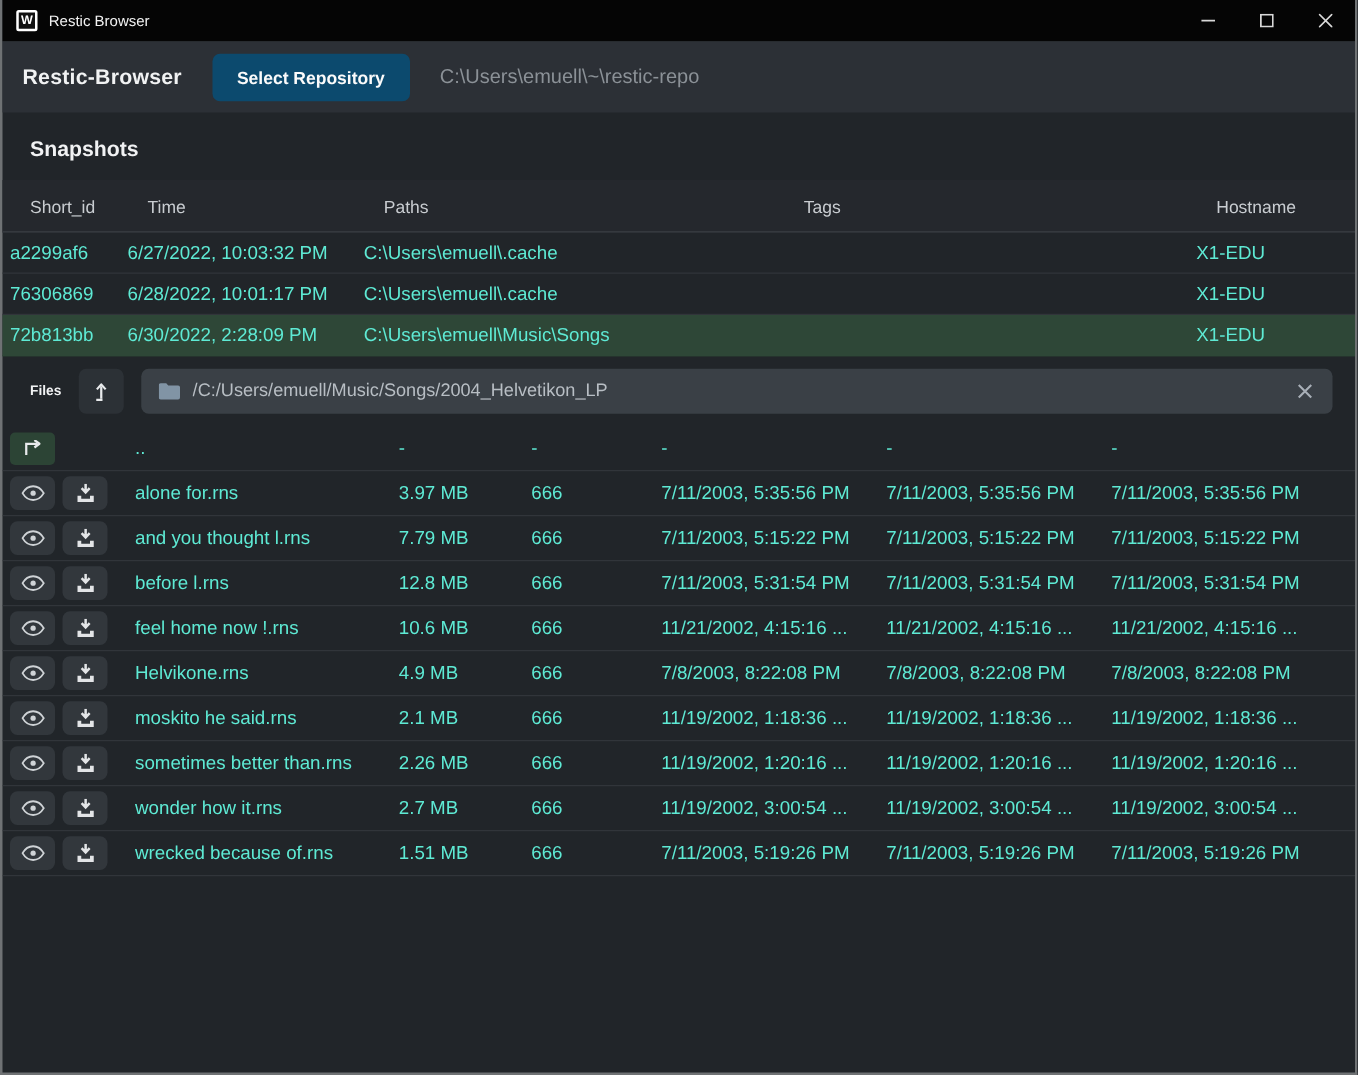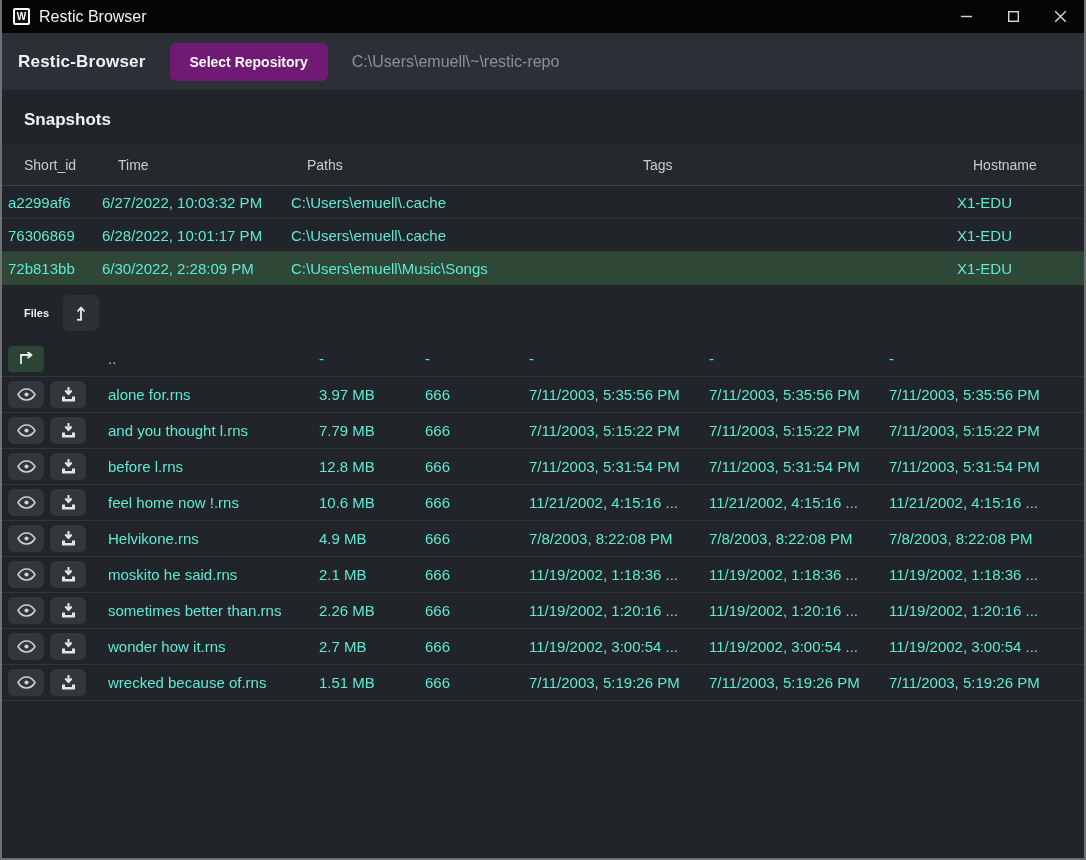--- a/index.html
+++ b/index.html
@@ -17,35 +17,35 @@
   
   .titlebar {
     height:33px; background:#050505; display:flex; align-items:center; flex:none;
   }
   .titlebar .app-icon {
     width:17px; height:17px; margin:0 9px 0 11px;
     background:#111; border:2px solid #fff; border-radius:2px;
     display:flex; align-items:center; justify-content:center;
     color:#fff; font-weight:bold; font-size:10px; line-height:1;
   }
-  .titlebar .title-text { font-size:16px; color:#f2f2f2; }
+  .titlebar .title-text { font-size:12px; color:#f2f2f2; }
   .titlebar .spacer { flex:1; }
   .win-btn {
     width:47px; height:33px; display:flex; align-items:center; justify-content:center;
     color:#d8d8d8; font-size:12px;
   }
   .win-btn svg { display:block; }
   
   .topbar {
     height:57px; background:#2c3036; display:flex; align-items:center;
     padding:0 16px; flex:none; gap:24px;
   }
   .topbar .app-title { font-size:17px; font-weight:bold; color:#f1f2f3; letter-spacing:.2px; }
   .btn-select-repo {
-    background:#701a75; color:#fbfbfb; font-weight:bold; font-size:14px;
+    background:#0c4a6e; color:#fbfbfb; font-weight:bold; font-size:14px;
     border:none; border-radius:6px; height:38px; padding:0 20px;
     font-family:inherit; cursor:pointer;
   }
   .repo-path { color:#8b9197; font-size:16px; }
   
   .section-heading { font-size:17px; font-weight:bold; color:#f1f2f3; padding:20px 22px 14px 22px; }
   
   .thead {
     background:#25282d; border-bottom:1px solid #3b3f44;
     display:flex; align-items:center; height:42px; padding-left:22px; padding-right:13px;
@@ -159,20 +159,31 @@
 
   <div class="files-bar">
     <div class="files-label">Files</div>
     <button class="btn-dump" title="">
       <svg width="14" height="16" viewBox="0 0 14 16">
         <path d="M7 14 V4" stroke="#e8eaec" stroke-width="1.8" fill="none"></path>
         <path d="M3.5 6.5 L7 2.5 L10.5 6.5" stroke="#e8eaec" stroke-width="1.8" fill="none" stroke-linejoin="round"></path>
         <path d="M3 14.8 H8" stroke="#e8eaec" stroke-width="1.8"></path>
       </svg>
     </button>
+    <div class="breadcrumb">
+      <svg width="17" height="14" viewBox="0 0 17 14">
+        <path d="M0 2 a1.5 1.5 0 0 1 1.5-1.5 H6 l1.6 1.8 H15.5 A1.5 1.5 0 0 1 17 3.8 V12 a1.6 1.6 0 0 1-1.6 1.6 H1.6 A1.6 1.6 0 0 1 0 12 Z" fill="#8194a5"></path>
+      </svg>
+      <div class="path-text">/C:/Users/emuell/Music/Songs/2004_Helvetikon_LP</div>
+      <button class="icon-btn-x">
+        <svg width="12" height="12" viewBox="0 0 12 12">
+            <path d="M1 1 L11 11 M11 1 L1 11" stroke="#a7aeb6" stroke-width="1.7"></path>
+          </svg>
+      </button>
+    </div>
   </div>
 
   <div class="rows-area" id="file-rows">
       <div class="trow file-row">
         <div class="f-path">
           <button class="mini-btn green">
             <svg width="16" height="13" viewBox="0 0 16 13">
               <path d="M3 12 V3 H12" stroke="#e8eaec" stroke-width="1.8" fill="none"></path>
               <path d="M9.5 0 L13.5 3 L9.5 6" stroke="#e8eaec" stroke-width="1.8" fill="none" stroke-linejoin="round"></path>
             </svg>

